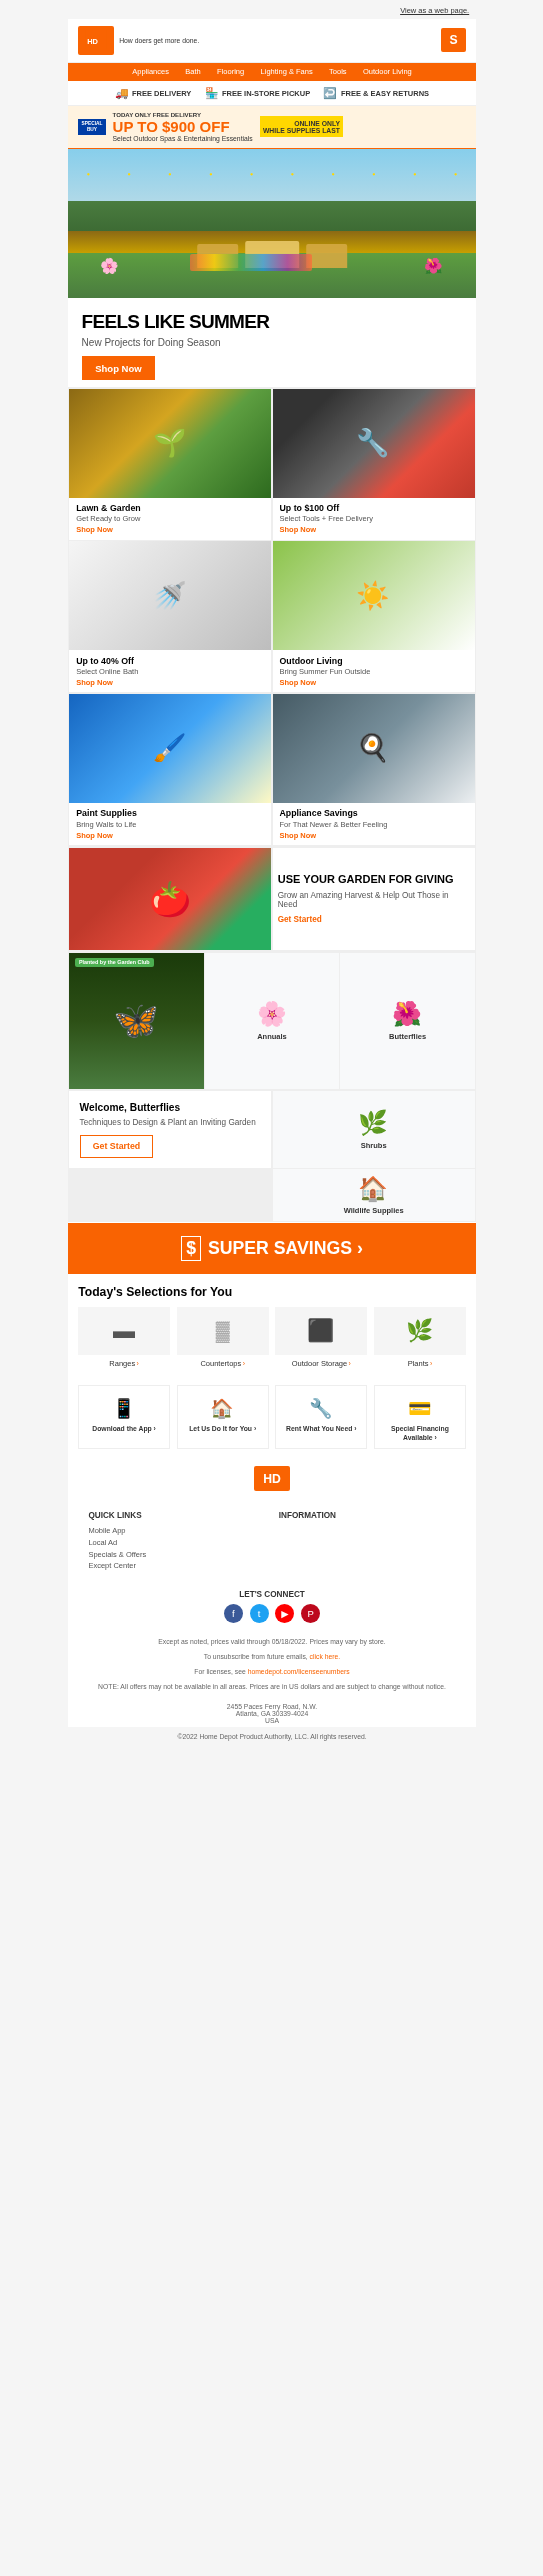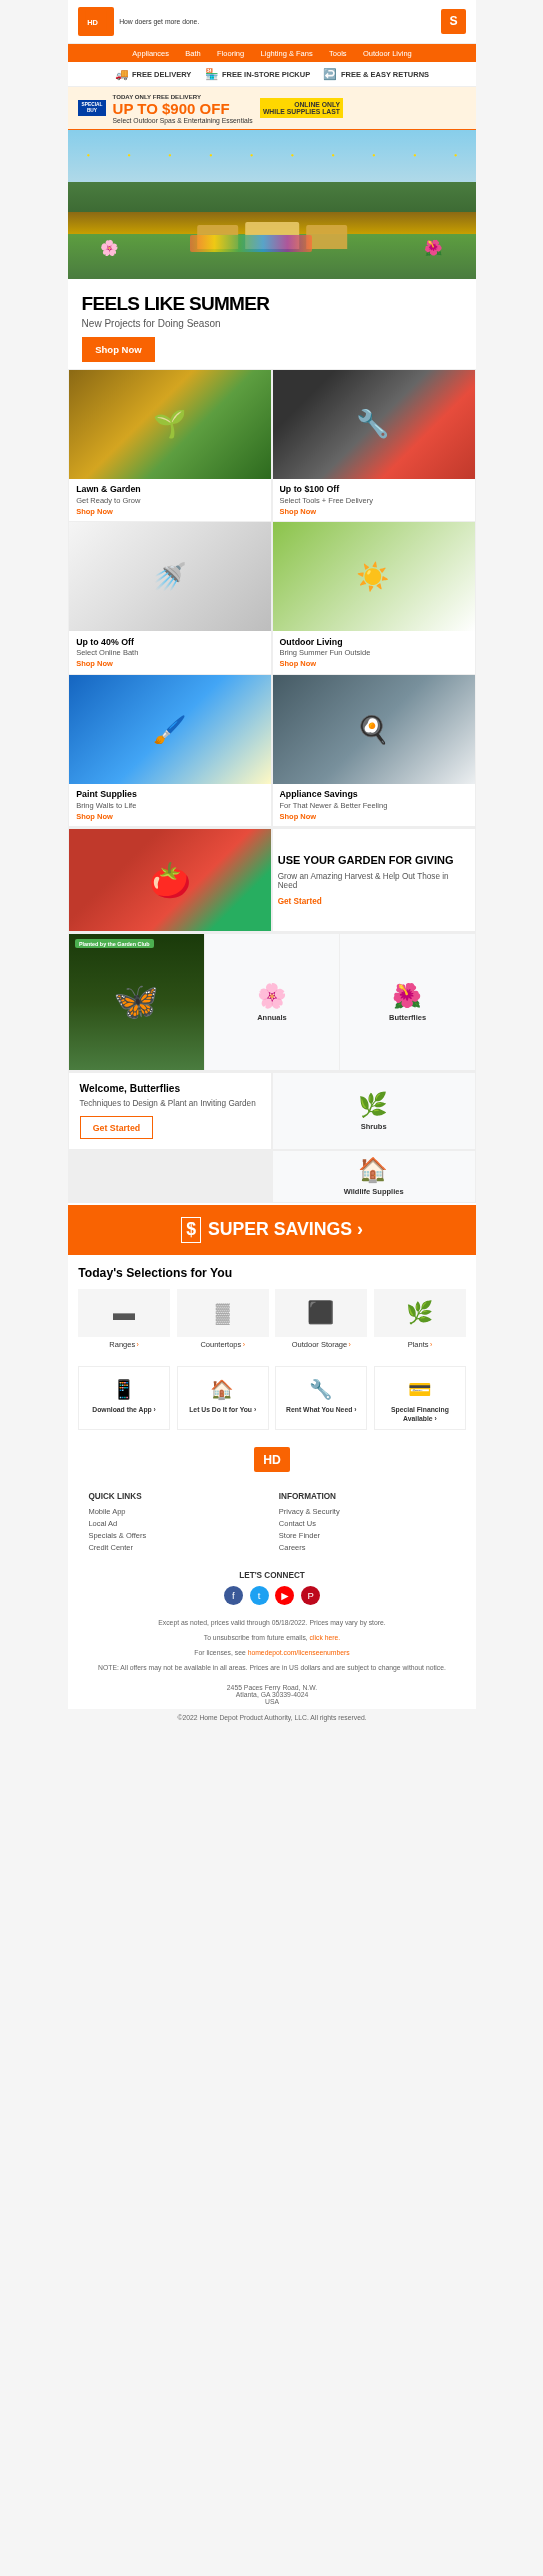--- a/index.html
+++ b/index.html
@@ -112,20 +112,23 @@
     .bath-img { background: linear-gradient(135deg, #f5f5f5 0%, #e0e0e0 40%, #bdbdbd 100%); }
     .outdoor-img { background: linear-gradient(135deg, #8bc34a 0%, #c5e1a5 50%, #fff 100%); }
     .paint-img { background: linear-gradient(135deg, #1565c0 0%, #42a5f5 50%, #fff9c4 100%); }
     .appliance-img { background: linear-gradient(135deg, #455a64 0%, #78909c 50%, #eceff1 100%); }
   </style>
 </head>
 <body>
 
 <div class="email-container">
 
+  <div class="top-bar">
+    <a>View as a web page.</a>
+  </div>
 
   <div class="header">
     <div class="logo-area">
       <div class="hd-logo">
         <svg width="22" height="19" viewBox="0 0 32 28" fill="none" xmlns="http://www.w3.org/2000/svg" style="font-size:14px">
           <rect width="32" height="28" fill="#f96302"></rect>
           <text x="3" y="20" font-family="Arial" font-size="11" font-weight="bold" fill="white">HD</text>
         </svg>
       </div>
       <div class="logo-tagline">How doers get more done.</div>
@@ -419,31 +422,25 @@
     </div>
   </div>
 
   <div class="footer-links">
     <div class="footer-col">
       <h4>QUICK LINKS</h4>
       <ul>
         <li>Mobile App</li>
         <li>Local Ad</li>
         <li>Specials &amp; Offers</li>
-        <li>Credit Center</li>
+        <li>Except Center</li>
       </ul>
     </div>
     <div class="footer-col">
       <h4>INFORMATION</h4>
-      <ul>
-        <li>Privacy &amp; Security</li>
-        <li>Contact Us</li>
-        <li>Store Finder</li>
-        <li>Careers</li>
-      </ul>
     </div>
   </div>
 
   <div class="lets-connect">
     <h4>LET'S CONNECT</h4>
     <div class="social-icons">
       <div class="social-icon fb">f</div>
       <div class="social-icon tw">t</div>
       <div class="social-icon yt">▶</div>
       <div class="social-icon pi">P</div>

